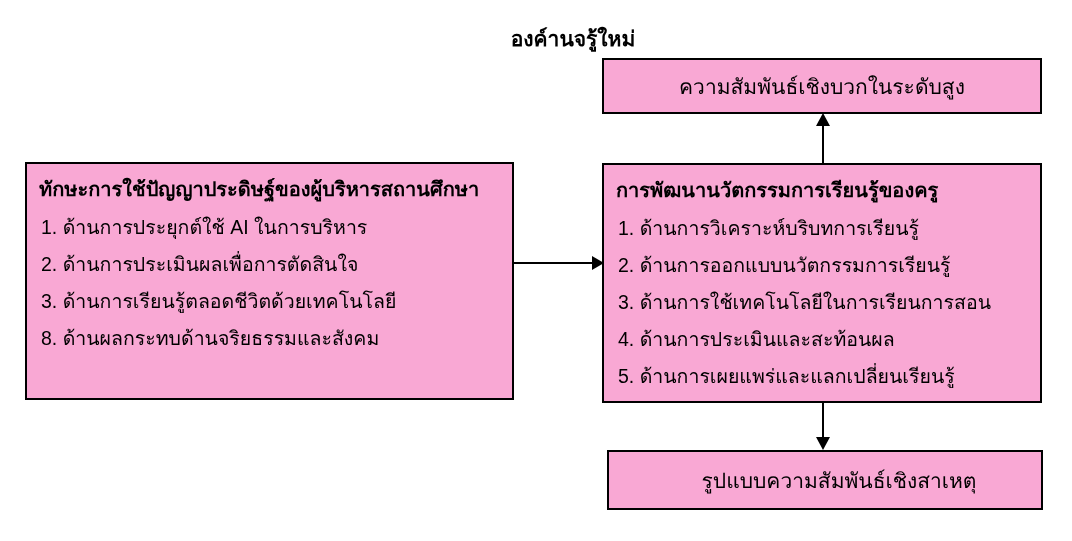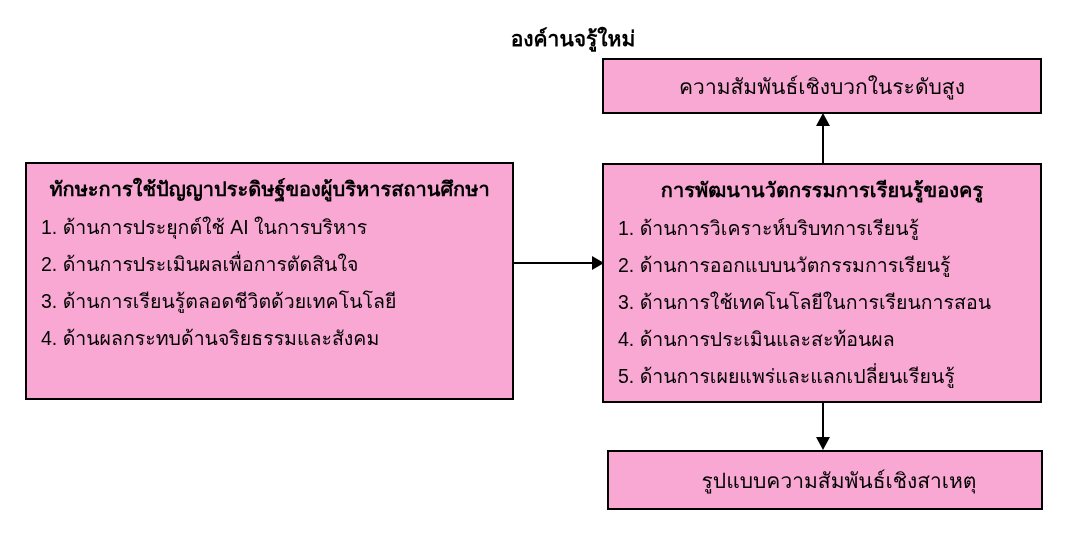--- a/index.html
+++ b/index.html
@@ -41,21 +41,21 @@
     font-size: 21px;
     text-align: center;
   }
   .box-top    { left: 602px; top: 58px;  width: 440px; height: 56px; }
   .box-left   { left: 25px;  top: 162px; width: 489px; height: 238px; padding: 5px 12px; }
   .box-right  { left: 602px; top: 163px; width: 440px; height: 240px; padding: 5px 12px; }
   .box-bottom { left: 607px; top: 450px; width: 436px; height: 60px; padding-left: 28px; }
   .box-heading {
     font-size: 20px;
     font-weight: bold;
-    text-align: center;
+    text-align: left;
     line-height: 40px;
     white-space: nowrap;
   }
   .box-list {
     list-style: none;
     margin: 0;
     padding: 0 0 0 2px;
   }
   .box-list li {
     font-size: 19.5px;
@@ -99,21 +99,21 @@
   <div class="box box-top single-line-box">
     <span>ความสัมพันธ์เชิงบวกในระดับสูง</span>
   </div>
 
   <div class="box box-left">
     <div class="box-heading">ทักษะการใช้ปัญญาประดิษฐ์ของผู้บริหารสถานศึกษา</div>
     <ul class="box-list">
       <li>1. ด้านการประยุกต์ใช้ AI ในการบริหาร</li>
       <li>2. ด้านการประเมินผลเพื่อการตัดสินใจ</li>
       <li>3. ด้านการเรียนรู้ตลอดชีวิตด้วยเทคโนโลยี</li>
-      <li>4. ด้านผลกระทบด้านจริยธรรมและสังคม</li>
+      <li>8. ด้านผลกระทบด้านจริยธรรมและสังคม</li>
     </ul>
   </div>
 
   <div class="box box-right">
     <div class="box-heading">การพัฒนานวัตกรรมการเรียนรู้ของครู</div>
     <ul class="box-list">
       <li>1. ด้านการวิเคราะห์บริบทการเรียนรู้</li>
       <li>2. ด้านการออกแบบนวัตกรรมการเรียนรู้</li>
       <li>3. ด้านการใช้เทคโนโลยีในการเรียนการสอน</li>
       <li>4. ด้านการประเมินและสะท้อนผล</li>

